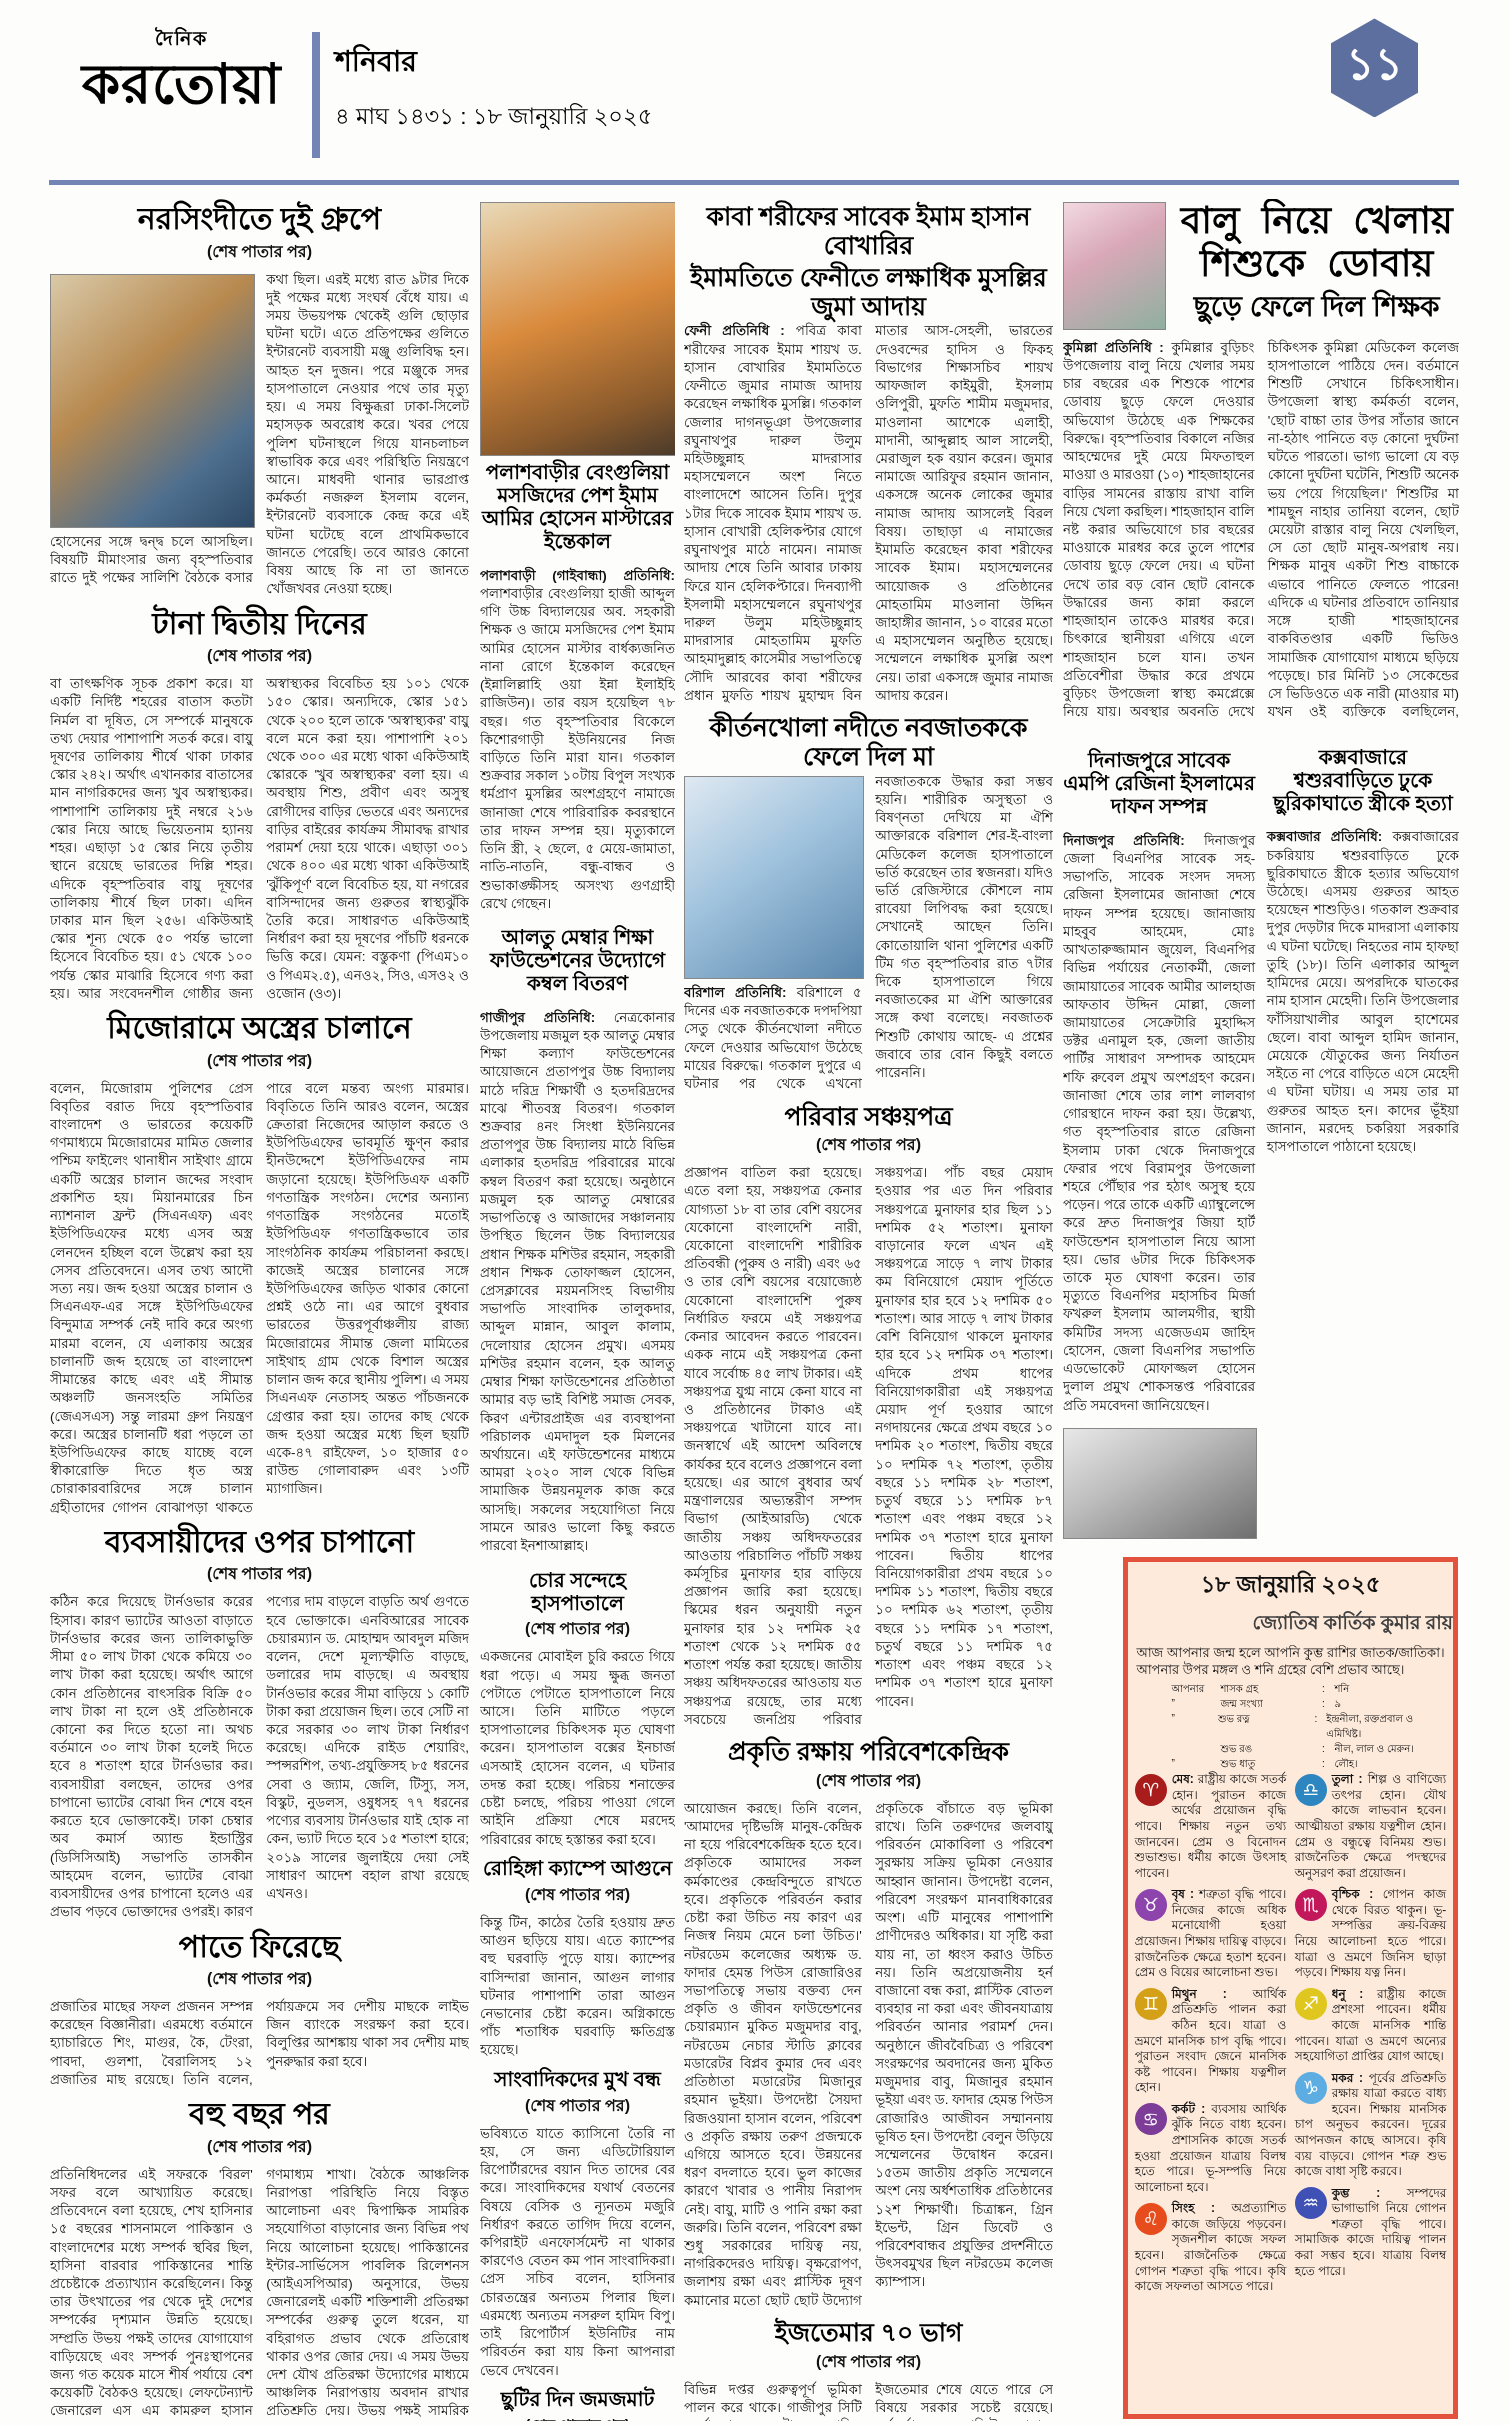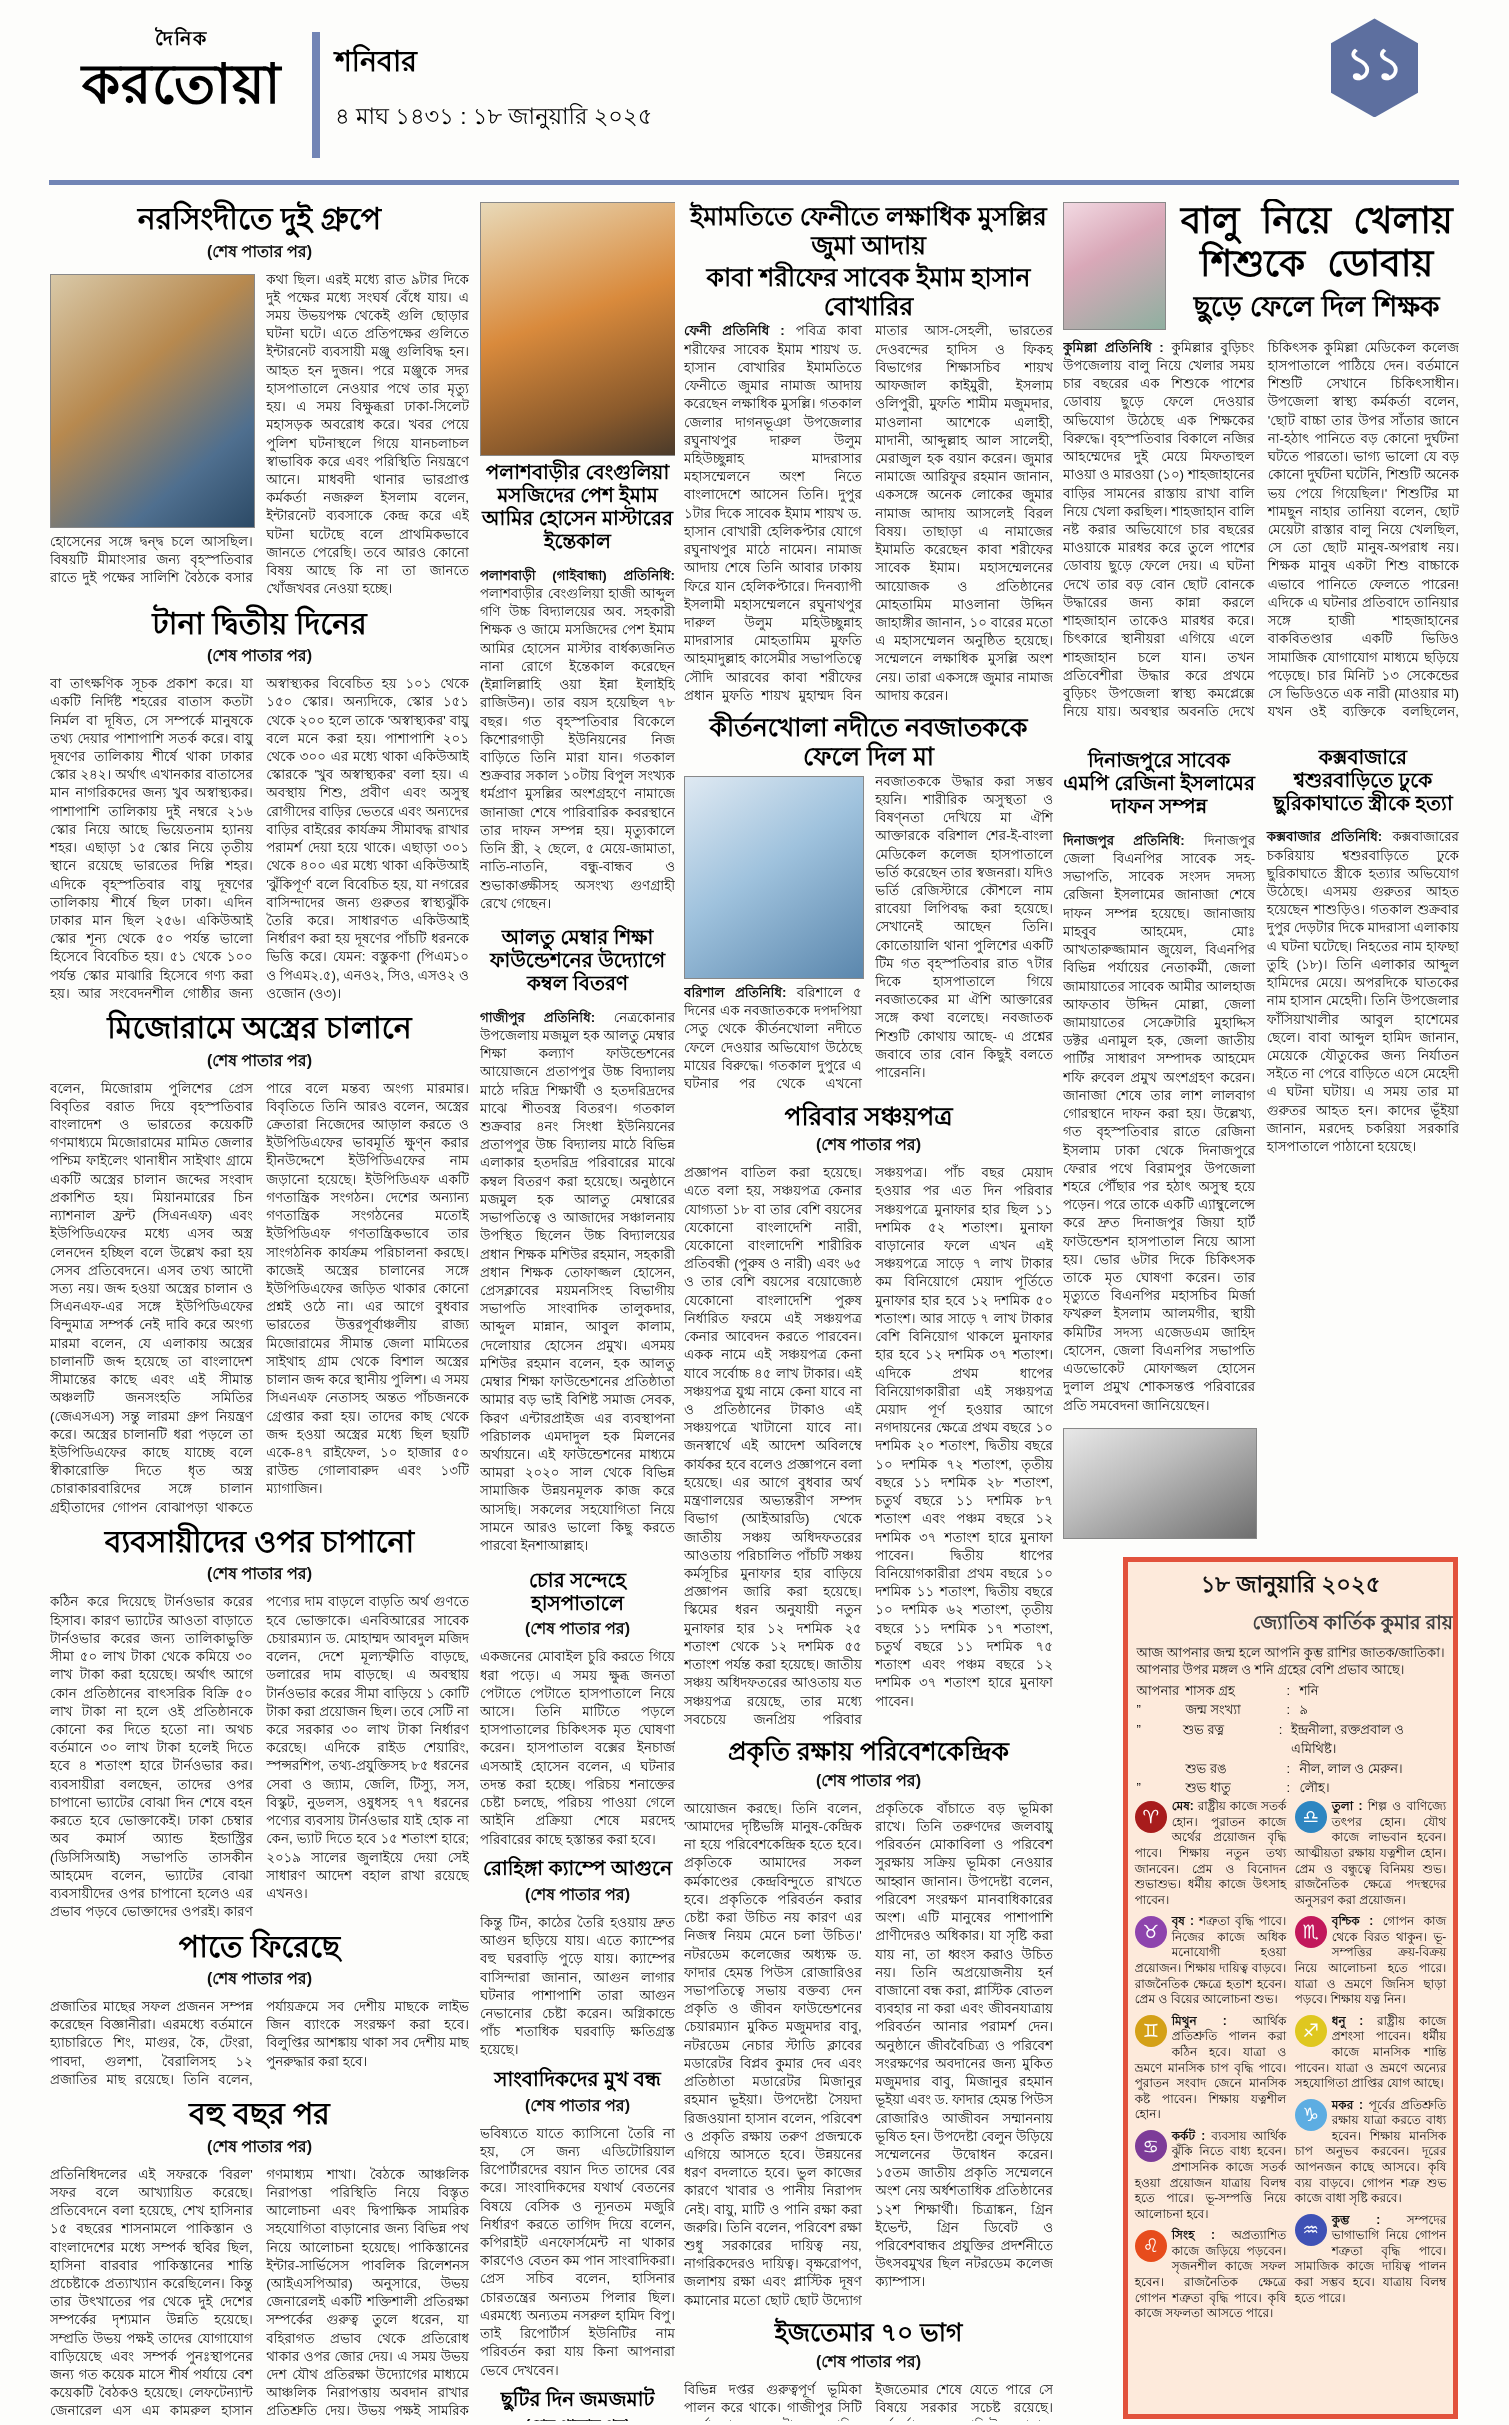--- a/index.html
+++ b/index.html
@@ -50,21 +50,21 @@
   .horo-head{position:relative;height:54px;}
   .horo-band{position:absolute;left:45px;top:5px;right:6.7px;height:44px;background:#e82b20;
              border-radius:8.4px;display:flex;align-items:center;justify-content:center;}
   .horo-band span{color:#7e0d08;font-size:30px;font-weight:bold;text-shadow:0 0 1.7px #ffb3a8;}
   .wheel{position:absolute;left:1.7px;top:-3.4px;width:60px;height:60px;border-radius:50%;
          background:conic-gradient(#e82b20 0 20deg,#fff 20deg 40deg,#e82b20 40deg 60deg,#fff 60deg 80deg,#e82b20 80deg 100deg,#fff 100deg 120deg,#e82b20 120deg 140deg,#fff 140deg 160deg,#e82b20 160deg 180deg,#fff 180deg 200deg,#e82b20 200deg 220deg,#fff 220deg 240deg,#e82b20 240deg 260deg,#fff 260deg 280deg,#e82b20 280deg 300deg,#fff 300deg 320deg,#e82b20 320deg 340deg,#fff 340deg 360deg);
          border:2.5px solid #c01a12;box-shadow:inset 0 0 0 11.7px #fff,inset 0 0 0 17px #e82b20;}
   .horo-date{text-align:center;font-size:22.6px;font-weight:bold;margin-top:5px;}
   .horo-astro{text-align:right;font-size:19px;font-weight:bold;color:#404040;margin:3.4px 0;}
   .horo-intro{font-size:13px;text-align:justify;padding:0 8.4px;line-height:1.35;}
-  .attr{padding:1.7px 8.4px;font-size:13px;}
+  .attr{padding:1.7px 8.4px;font-size:10px;margin-left:35px;}
   .attr-row{display:flex;line-height:1.5;}
   .attr-pre{width:49px;}
   .attr-lab{width:92px;}
   .attr-sep{width:22px;text-align:center;}
   .tithi{font-size:17.6px;font-weight:bold;text-align:center;margin:6.7px 0 3.4px 0;}
   .signs{display:flex;gap:8.4px;padding:0 6.7px;}
   .signcol{flex:1;}
   .sign{font-size:12px;line-height:1.3;text-align:justify;margin-bottom:5.9px;}
   .sicon{float:left;width:32px;height:32px;border-radius:50%;color:#fff;font-size:18.4px;
          display:flex;align-items:center;justify-content:center;margin:1.7px 5px 1.7px 0;}
@@ -152,22 +152,22 @@
   </div>
   <div class="art">
     <div class="hl h-sm">ছুটির দিন জমজমাট</div>
     <div class="sub">(শেষ পাতার পর)</div>
 
   </div>
 </div>
 
 <div class="col c3">
   <div class="art">
+    <div class="hl h-md">কাবা শরীফের সাবেক ইমাম হাসান বোখারির</div>
     <div class="hl h-md">ইমামতিতে ফেনীতে লক্ষাধিক মুসল্লির জুমা আদায়</div>
-    <div class="hl h-md">কাবা শরীফের সাবেক ইমাম হাসান বোখারির</div>
     <div class="body two"><b class="dl">ফেনী প্রতিনিধি :</b> <span>পবিত্র কাবা শরীফের সাবেক ইমাম শায়খ ড. হাসান বোখারির ইমামতিতে ফেনীতে জুমার নামাজ আদায় করেছেন লক্ষাধিক মুসল্লি। গতকাল জেলার দাগনভূঞা উপজেলার রঘুনাথপুর দারুল উলুম মহিউচ্ছুন্নাহ মাদরাসার মহাসম্মেলনে অংশ নিতে বাংলাদেশে আসেন তিনি। দুপুর ১টার দিকে সাবেক ইমাম শায়খ ড. হাসান বোখারী হেলিকপ্টার যোগে রঘুনাথপুর মাঠে নামেন। নামাজ আদায় শেষে তিনি আবার ঢাকায় ফিরে যান হেলিকপ্টারে। দিনব্যাপী ইসলামী মহাসম্মেলনে রঘুনাথপুর দারুল উলুম মহিউচ্ছুন্নাহ মাদরাসার মোহতামিম মুফতি আহমাদুল্লাহ কাসেমীর সভাপতিত্বে সৌদি আরবের কাবা শরীফের প্রধান মুফতি শায়খ মুহাম্মদ বিন মাতার আস-সেহলী, ভারতের দেওবন্দের হাদিস ও ফিকহ বিভাগের শিক্ষাসচিব শায়খ আফজাল কাইমুরী, ইসলাম ওলিপুরী, মুফতি শামীম মজুমদার, মাওলানা আশেকে এলাহী, মাদানী, আব্দুল্লাহ আল সালেহী, মেরাজুল হক বয়ান করেন। জুমার নামাজে আরিফুর রহমান জানান, একসঙ্গে অনেক লোকের জুমার নামাজ আদায় আসলেই বিরল বিষয়। তাছাড়া এ নামাজের ইমামতি করেছেন কাবা শরীফের সাবেক ইমাম। মহাসম্মেলনের আয়োজক ও প্রতিষ্ঠানের মোহতামিম মাওলানা উদ্দিন জাহাঙ্গীর জানান, ১০ বারের মতো এ মহাসম্মেলন অনুষ্ঠিত হয়েছে। সম্মেলনে লক্ষাধিক মুসল্লি অংশ নেয়। তারা একসঙ্গে জুমার নামাজ আদায় করেন।</span></div>
   </div>
   <div class="art">
     <div class="hl h-md">কীর্তনখোলা নদীতে নবজাতককে ফেলে দিল মা</div>
     <div class="body two">
       <div class="ph inbody" style="height:201px;background:linear-gradient(145deg,#dfe9f2 0%,#9fc2dd 45%,#5b87ad 100%);"></div>
       <b class="dl">বরিশাল প্রতিনিধি:</b> <span>বরিশালে ৫ দিনের এক নবজাতককে দপদপিয়া সেতু থেকে কীর্তনখোলা নদীতে ফেলে দেওয়ার অভিযোগ উঠেছে মায়ের বিরুদ্ধে। গতকাল দুপুরে এ ঘটনার পর থেকে এখনো নবজাতককে উদ্ধার করা সম্ভব হয়নি। শারীরিক অসুস্থতা ও বিষণ্নতা দেখিয়ে মা ঐশি আক্তারকে বরিশাল শের-ই-বাংলা মেডিকেল কলেজ হাসপাতালে ভর্তি করেছেন তার স্বজনরা। যদিও ভর্তি রেজিস্টারে কৌশলে নাম রাবেয়া লিপিবদ্ধ করা হয়েছে। সেখানেই আছেন তিনি। কোতোয়ালি থানা পুলিশের একটি টিম গত বৃহস্পতিবার রাত ৭টার দিকে হাসপাতালে গিয়ে নবজাতকের মা ঐশি আক্তারের সঙ্গে কথা বলেছে। নবজাতক শিশুটি কোথায় আছে- এ প্রশ্নের জবাবে তার বোন কিছুই বলতে পারেননি।</span>
     </div>
   </div>
   <div class="art">

